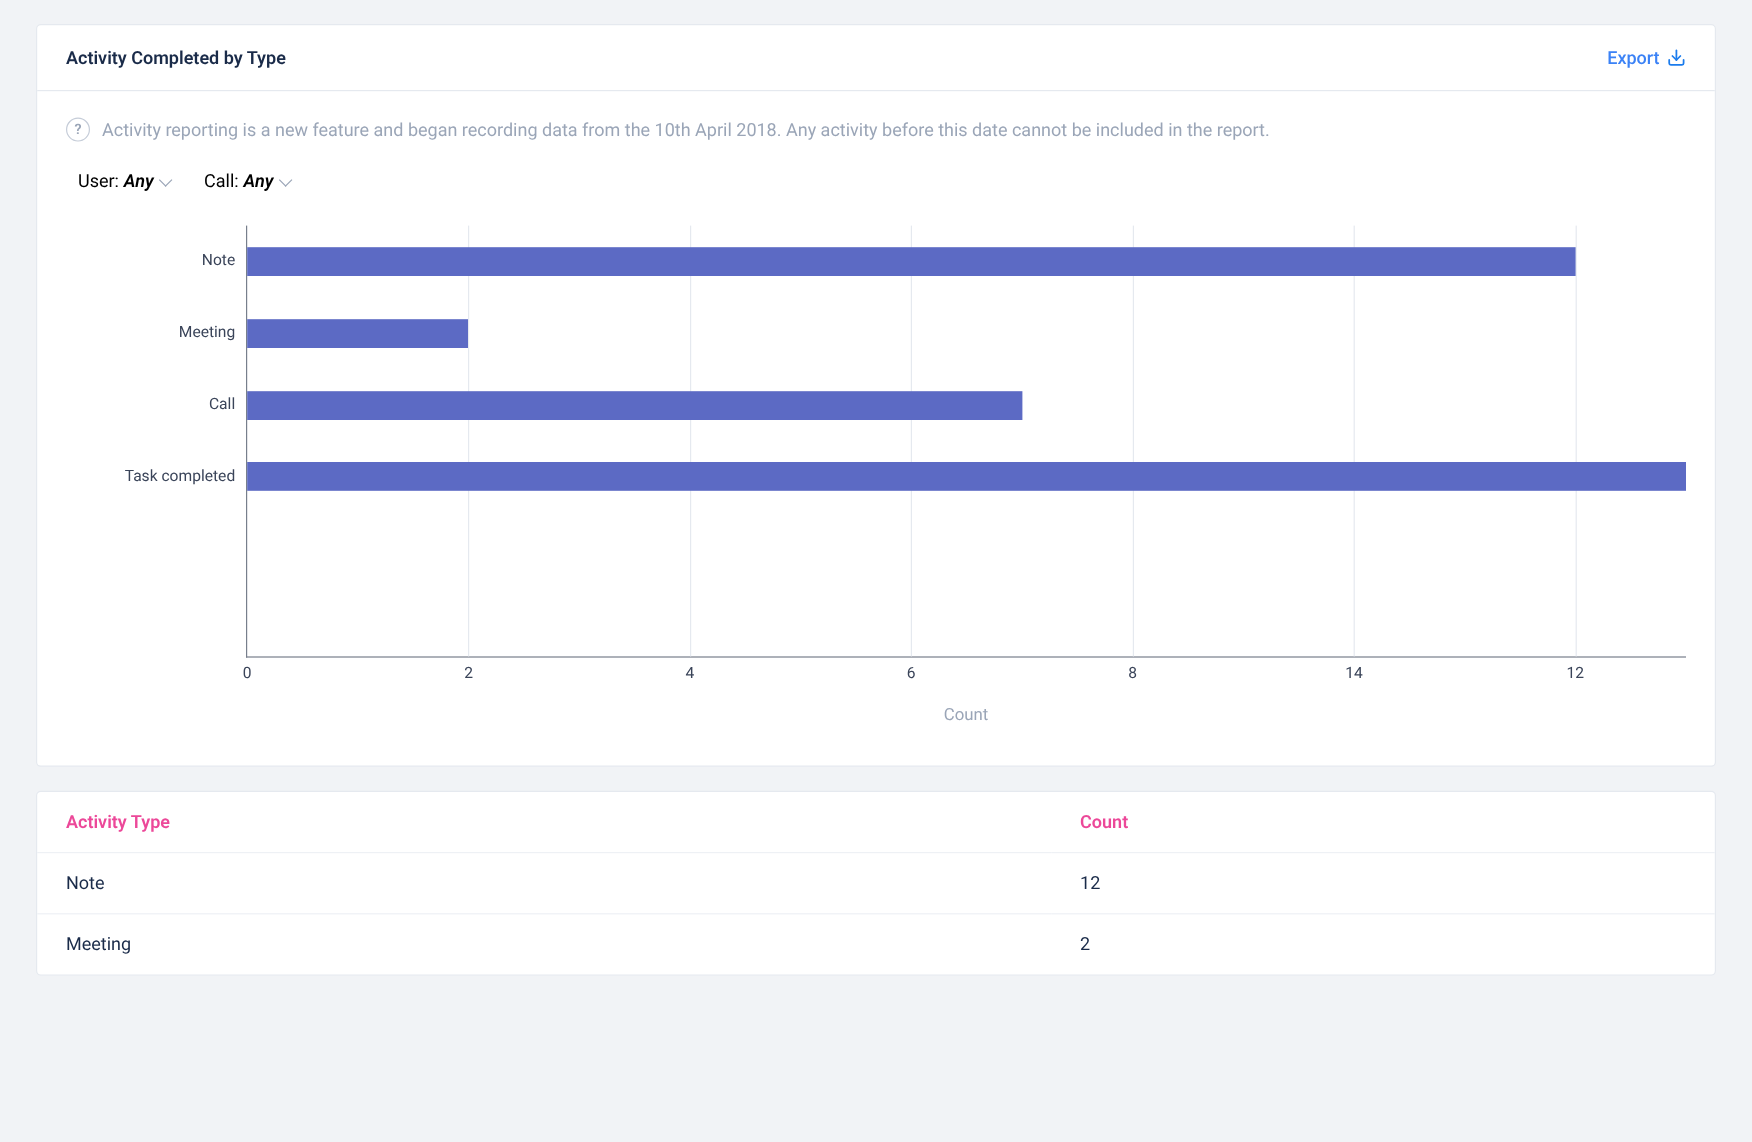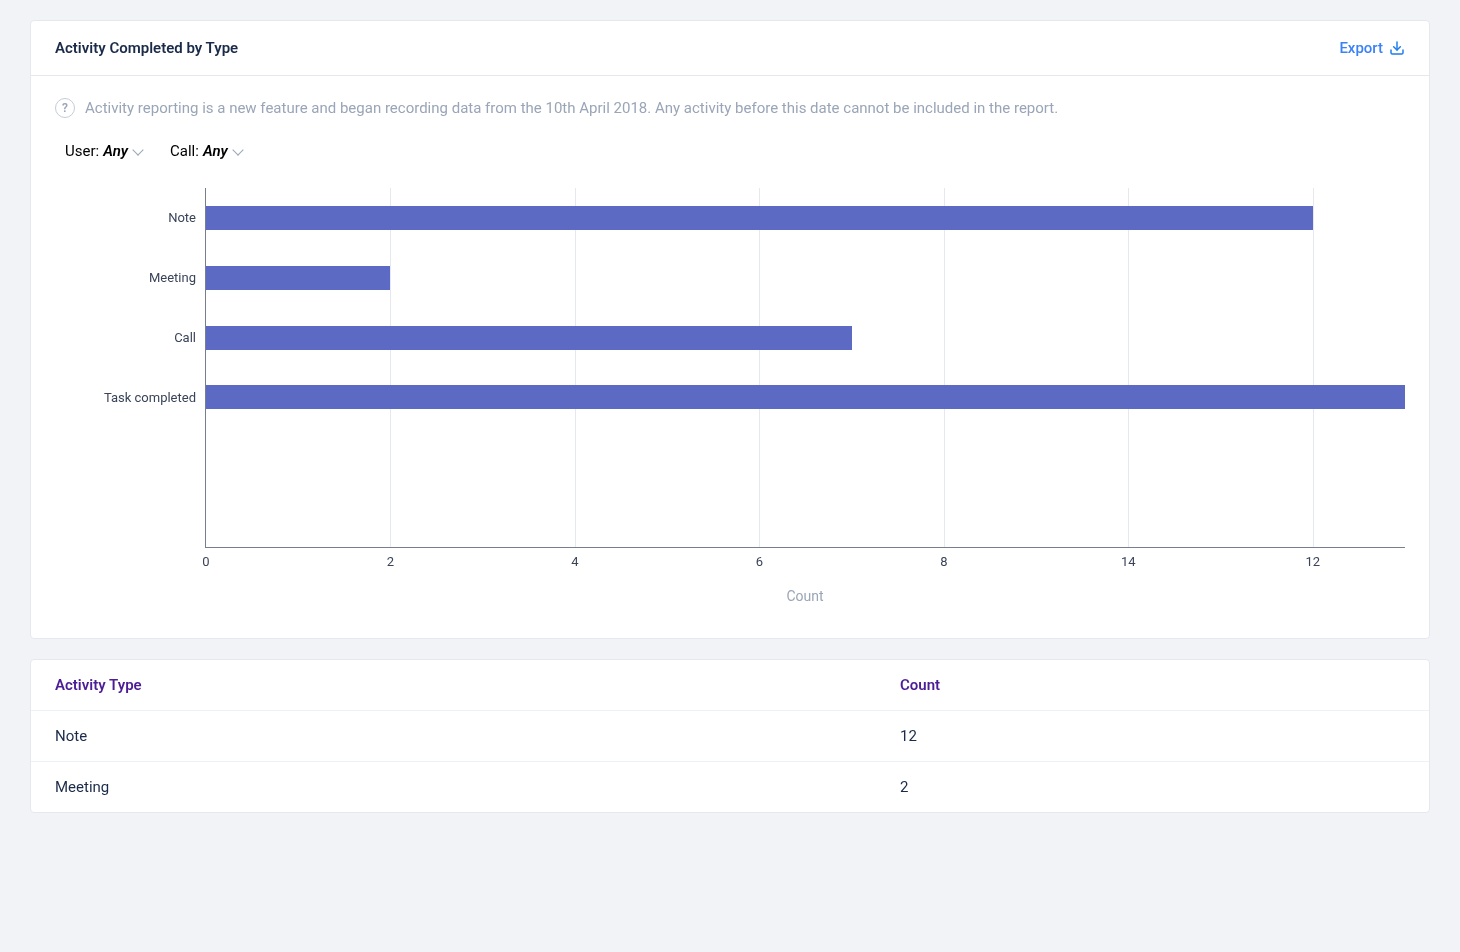--- a/index.html
+++ b/index.html
@@ -147,21 +147,21 @@
     border-collapse: collapse;
   }
   th, td {
     text-align: left;
     padding: 16px 24px;
     font-size: 15px;
     border-bottom: 1px solid #eef1f5;
   }
   th {
     font-weight: 600;
-    color: #4c1d95;
+    color: #ec4899;
     margin-top: 12px;
   }
   td { color: #1a2b49; font-weight: 400; }
   tbody tr:last-child td { border-bottom: none; }
 </style>
 </head>
 <body>
 
 <div class="panel">
   <div class="panel-header">

